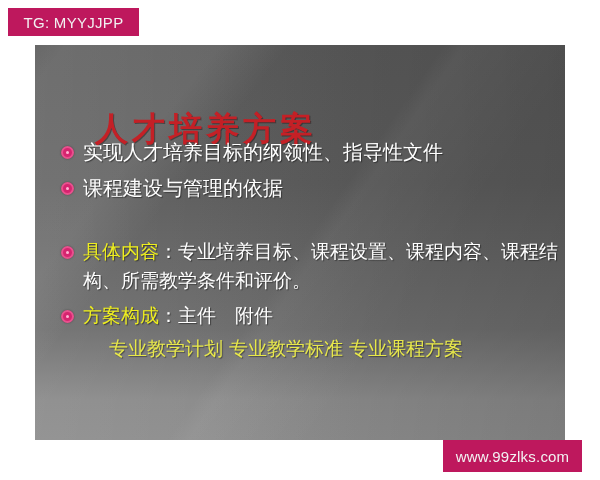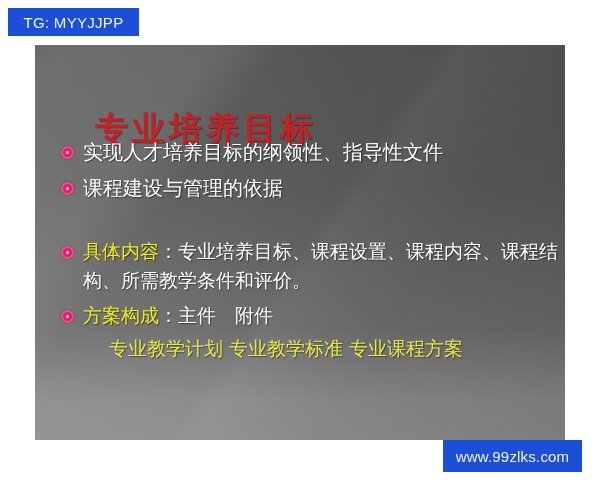--- a/index.html
+++ b/index.html
@@ -157,21 +157,21 @@
     line-height: 28px;
     color: #E8E84A;
     text-shadow: 1px 1px 1px rgba(0,0,0,0.4);
     margin-top: 4px;
     white-space: nowrap;
   }
 
   
   .wm {
     position: absolute;
-    background: #1d4ed8;
+    background: #be185d;
     color: #f2f2f2;
     font-family: "Liberation Sans", sans-serif;
     display: flex;
     align-items: center;
     justify-content: center;
     text-align: center;
   }
   #wm-top {
     left: 8px;
     top: 8px;
@@ -193,21 +193,21 @@
 <body>
 
 <div id="slide">
   <div class="bg-base"></div>
   <div class="bg-diagonal"></div>
   <div class="bg-diagonal2"></div>
   <div class="bg-sheen-h"></div>
 
   <div class="content">
 
-    <div class="slide-title">专业培养目标</div>
+    <div class="slide-title">人才培养方案</div>
 
     <div class="bullets">
 
       <div class="bullet-row">
         <span class="marker"></span>
         <span class="bullet-text">实现人才培养目标的纲领性、指导性文件</span>
       </div>
 
 
       <div class="bullet-row">

